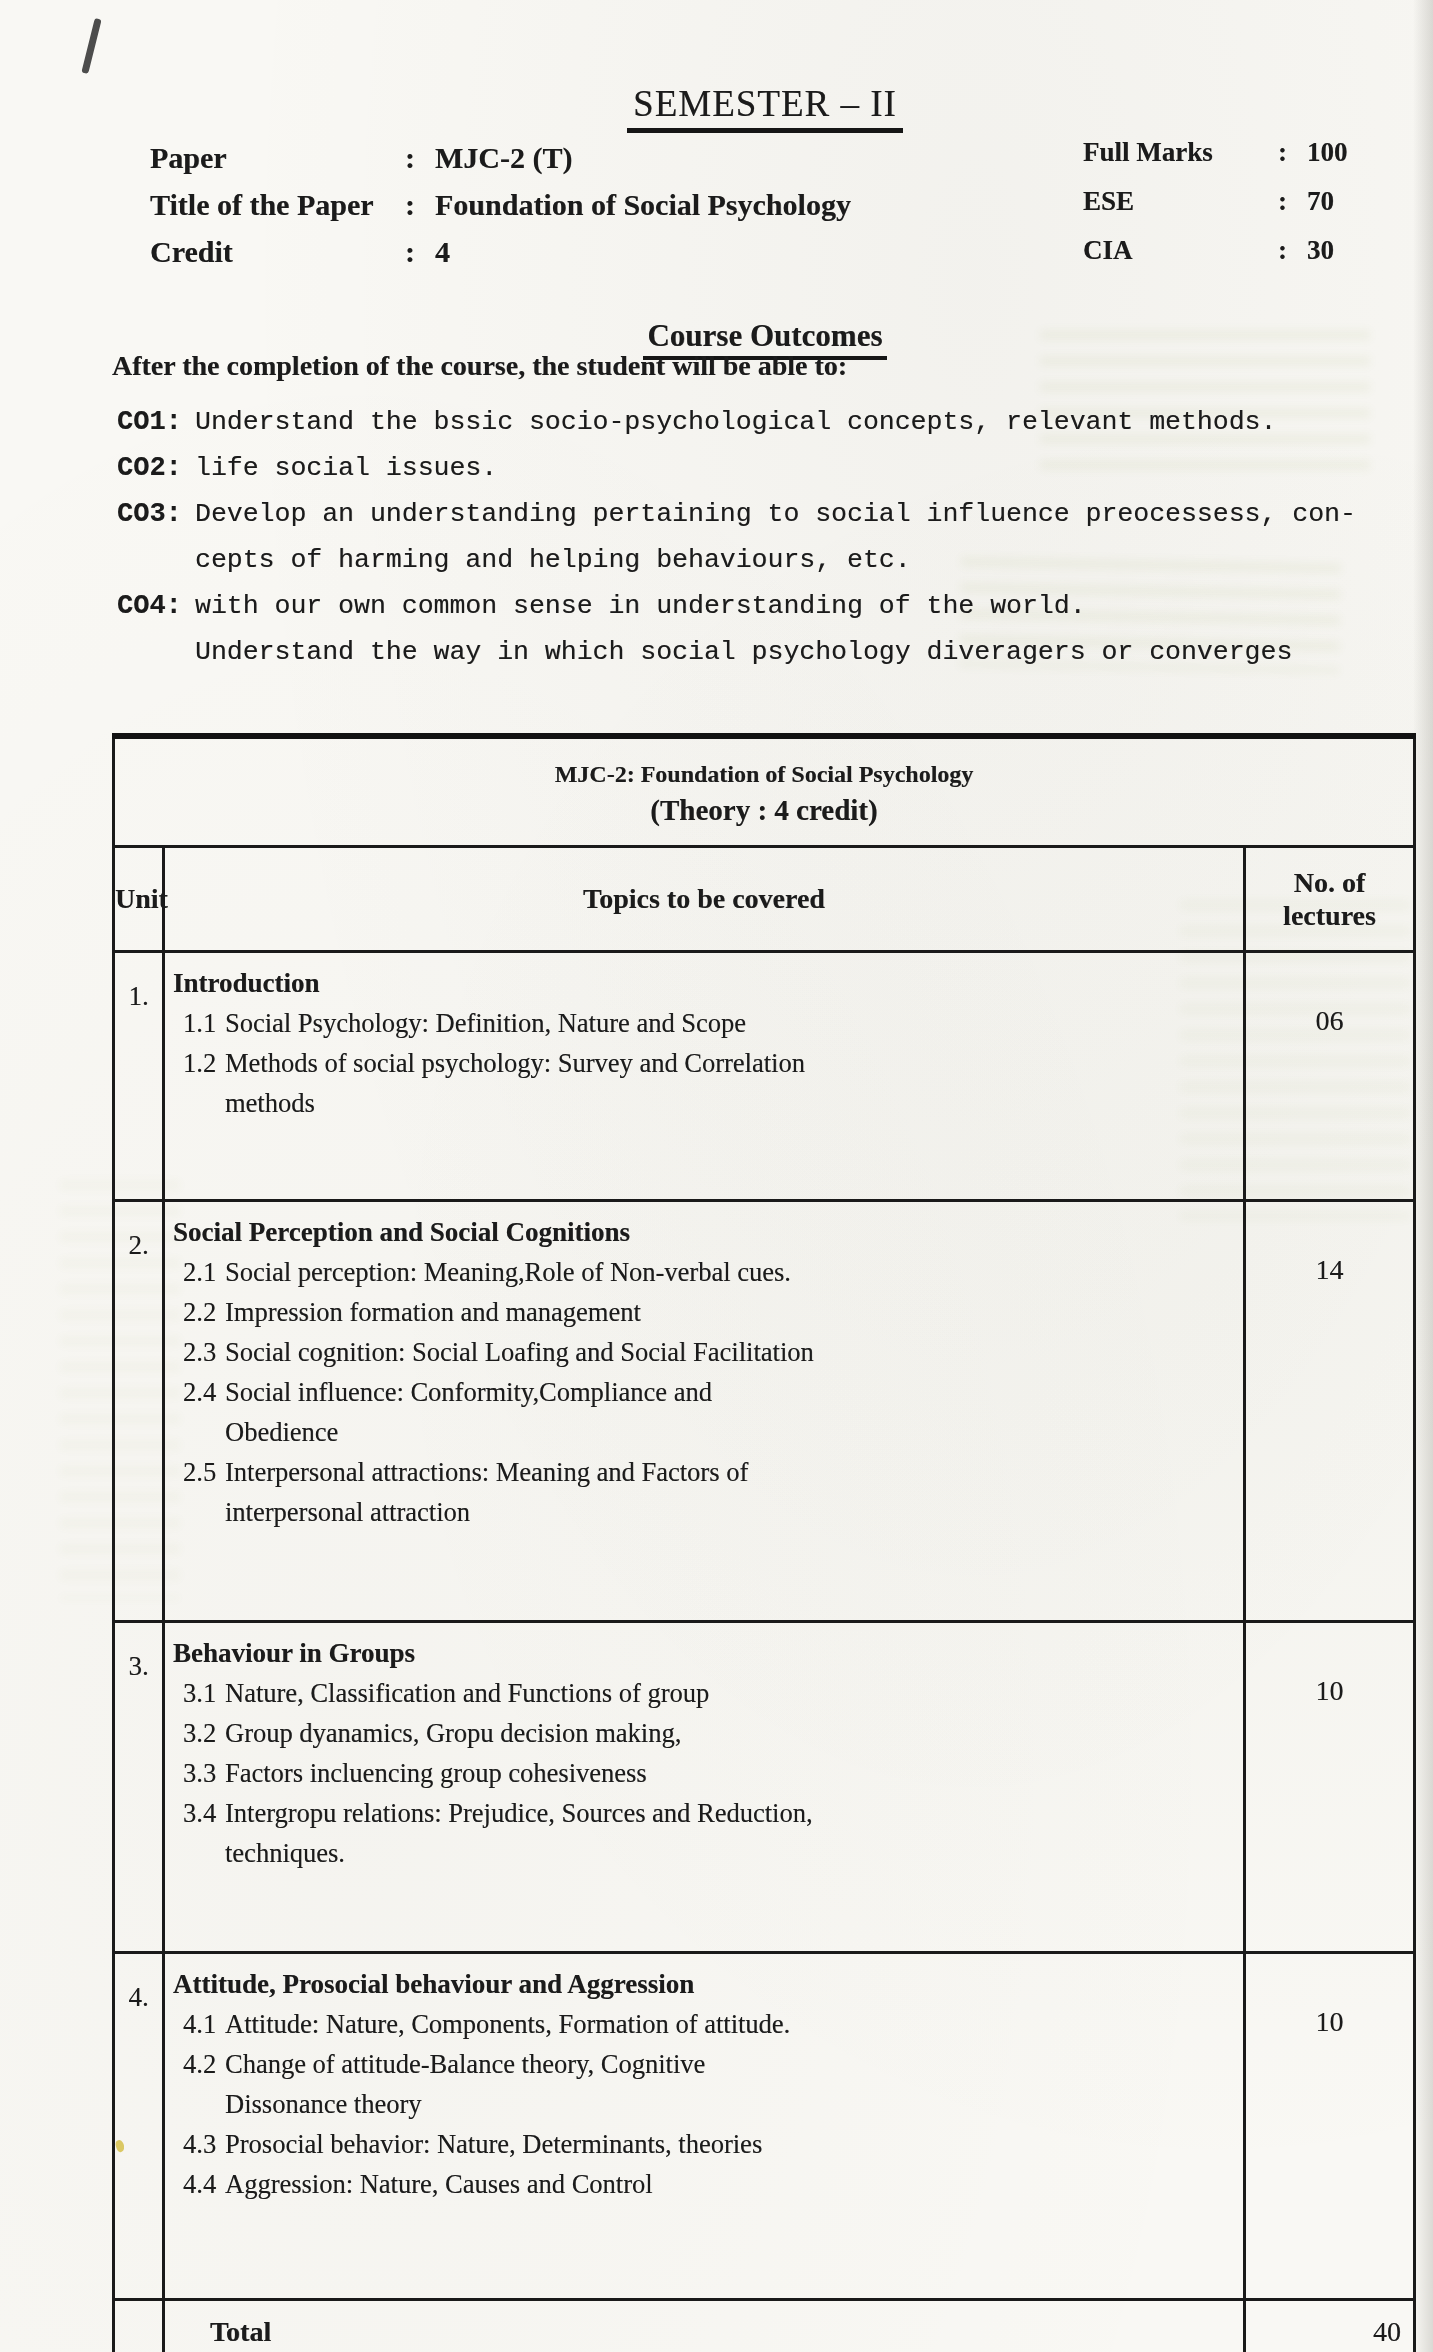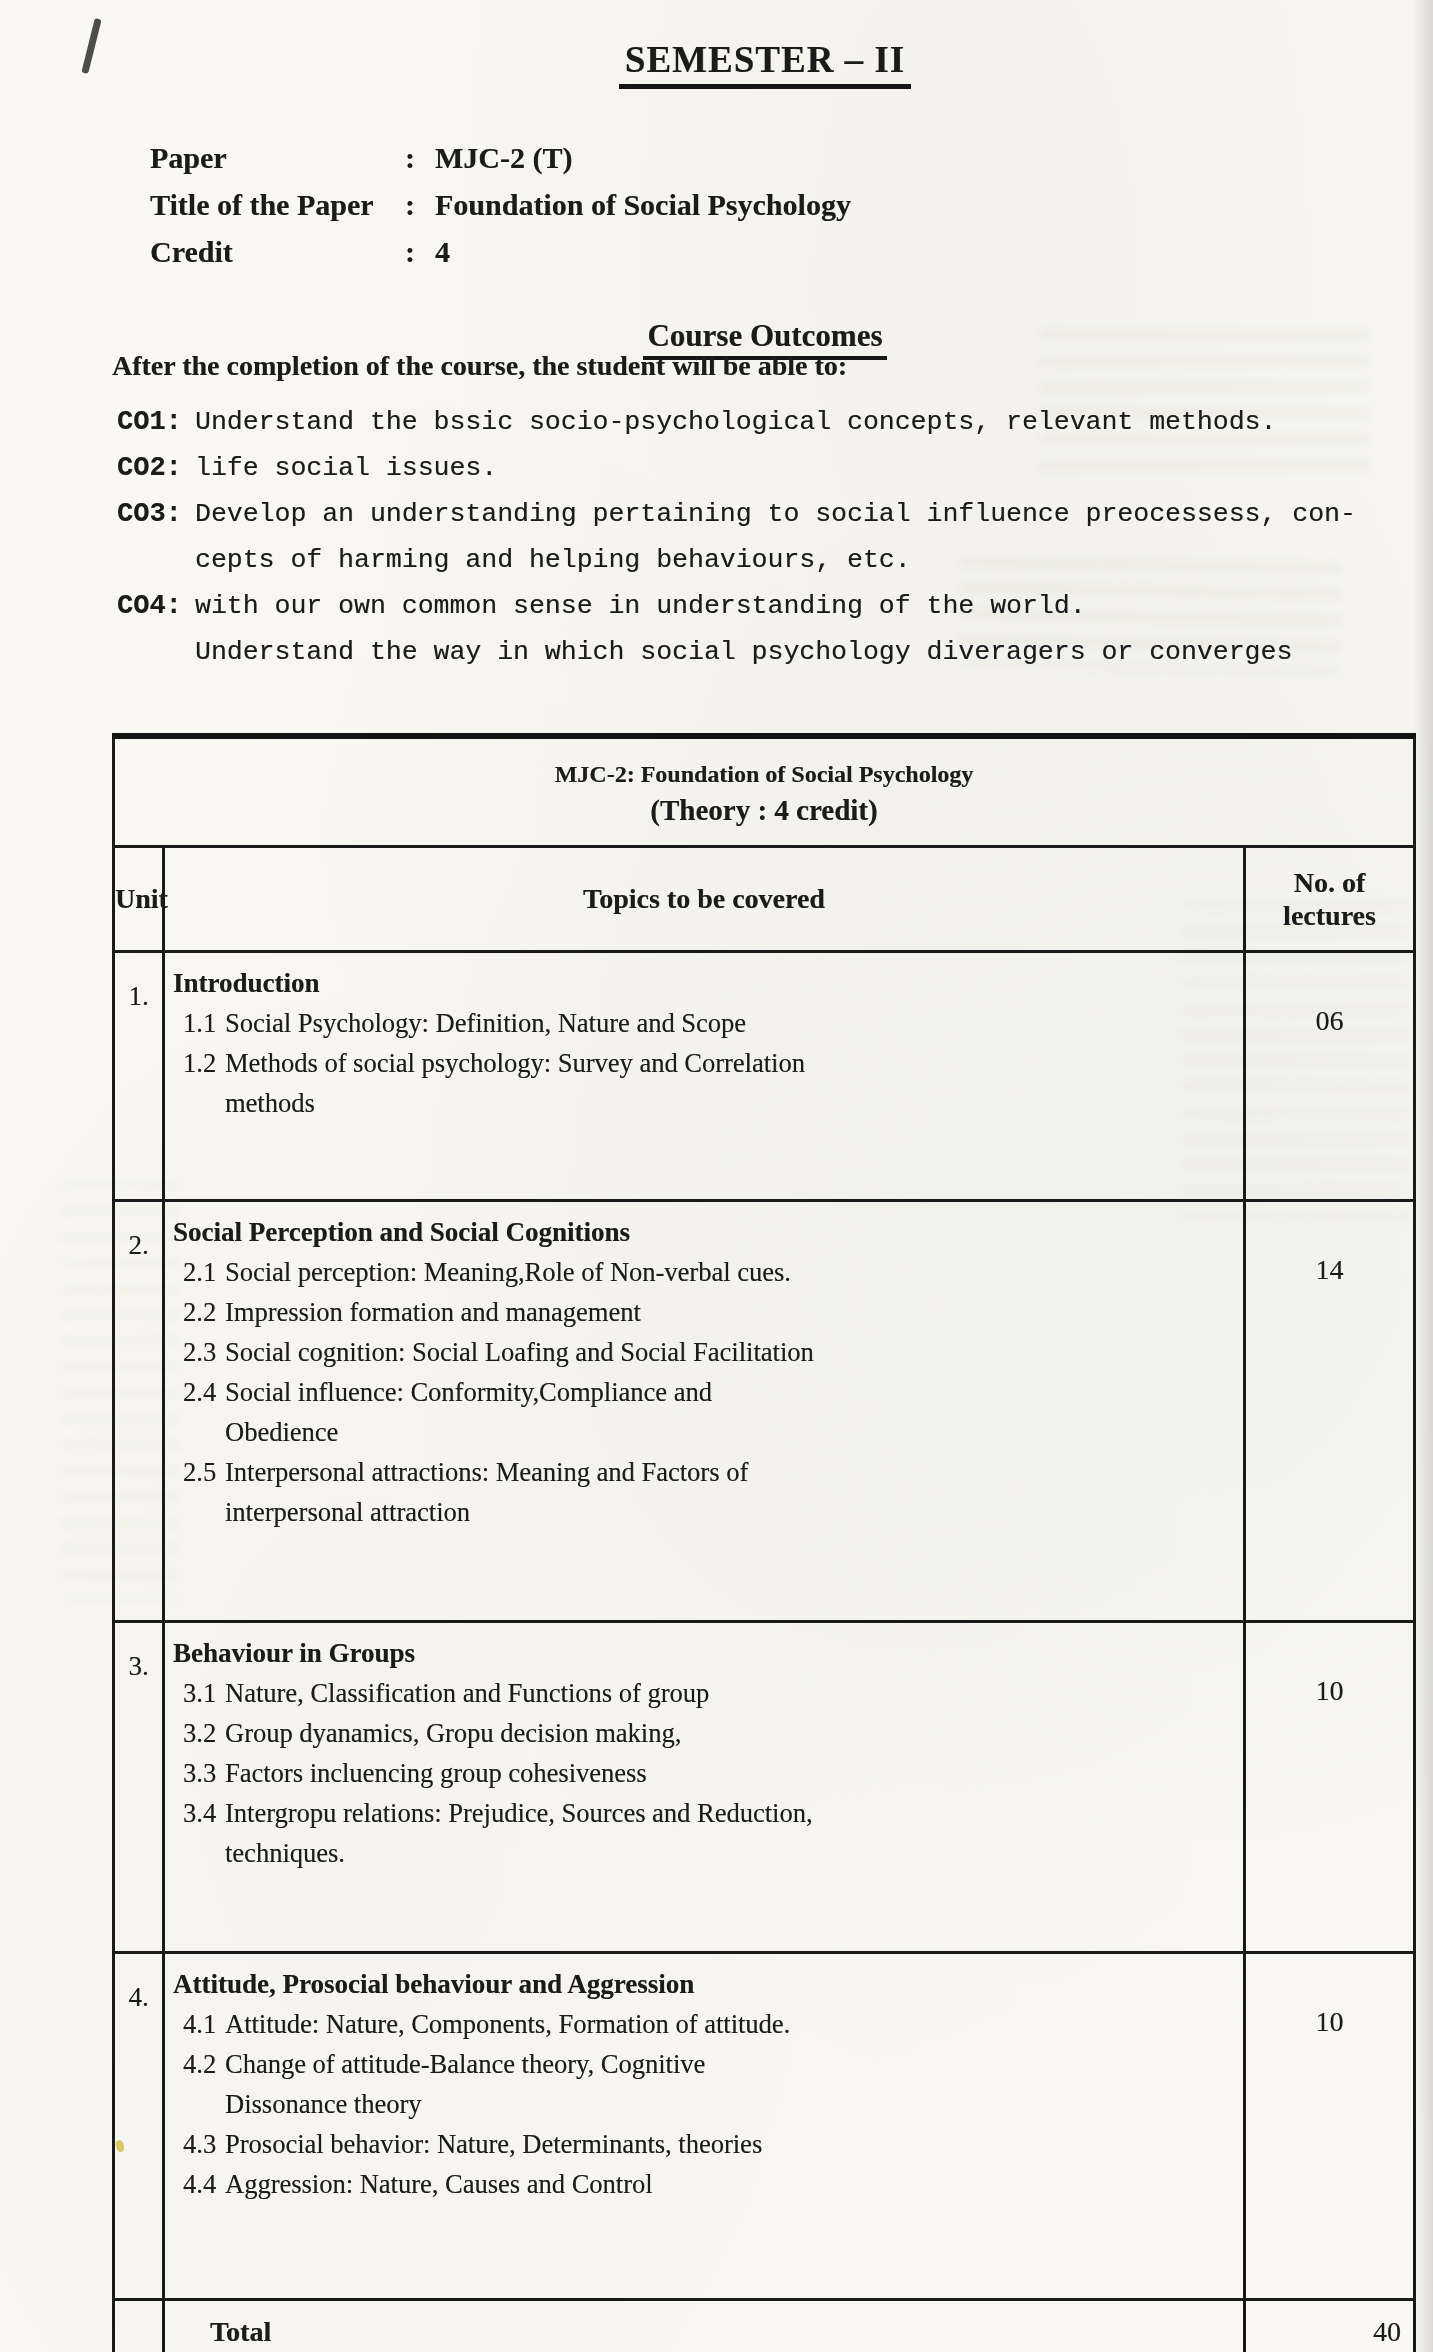--- a/index.html
+++ b/index.html
@@ -15,22 +15,22 @@
       radial-gradient(ellipse at 85% 55%, rgba(80,90,50,0.03), transparent 50%);
     overflow:hidden;
     font-family:"Liberation Serif","DejaVu Serif",serif;
     color:#1b1b1b;
   }
   .ink{ text-shadow:0.3px 0.4px 0.6px rgba(25,25,25,0.45); }
 
   
   .sem-wrap{ position:absolute; top:38px; left:97px; width:1336px; text-align:center; }
   .sem-title{
-    display:inline-block; font-size:37px; font-weight:bold; letter-spacing:1px;
-    border-bottom:5px solid #161616; padding:0 6px 3px 6px;
+    display:inline-block; font-size:37px; font-weight:normal; letter-spacing:1px;
+    border-bottom:5px solid #161616; padding:0 6px 3px 6px;margin-top:44px;
   }
   .meta-left{ position:absolute; top:134px; left:150px; font-size:30px; font-weight:bold; line-height:47px; white-space:nowrap; }
   .meta-right{ position:absolute; top:128px; left:1083px; font-size:27px; font-weight:bold; line-height:49px; white-space:nowrap; }
   .m-label{ display:inline-block; width:255px; }
   .m2-label{ display:inline-block; width:195px; }
   .m-colon{ display:inline-block; }
   .m-value{ margin-left:20px; }
 
   
   .co-head-wrap{ position:absolute; top:278px; left:97px; width:1336px; text-align:center; }
@@ -100,20 +100,31 @@
       <span class="m-label">Paper</span><span class="m-colon">:</span><span class="m-value">MJC-2 (T)</span>
     </div>
     <div>
       <span class="m-label">Title of the Paper</span><span class="m-colon">:</span><span class="m-value">Foundation of Social Psychology</span>
     </div>
     <div>
       <span class="m-label">Credit</span><span class="m-colon">:</span><span class="m-value">4</span>
     </div>
   </div>
 
+  <div class="meta-right ink">
+    <div>
+      <span class="m2-label">Full Marks</span><span class="m-colon">:</span><span class="m-value">100</span>
+    </div>
+    <div>
+      <span class="m2-label">ESE</span><span class="m-colon">:</span><span class="m-value">70</span>
+    </div>
+    <div>
+      <span class="m2-label">CIA</span><span class="m-colon">:</span><span class="m-value">30</span>
+    </div>
+  </div>
 
   <div class="co-head-wrap">
     <span class="co-heading ink">Course Outcomes</span>
   </div>
   <div class="co-intro ink">After the completion of the course, the student will be able to:</div>
 
   <div class="co-list">
     <div class="co-item">
       <span class="co-code ink">CO1:</span>
       <div class="co-lines ink">

